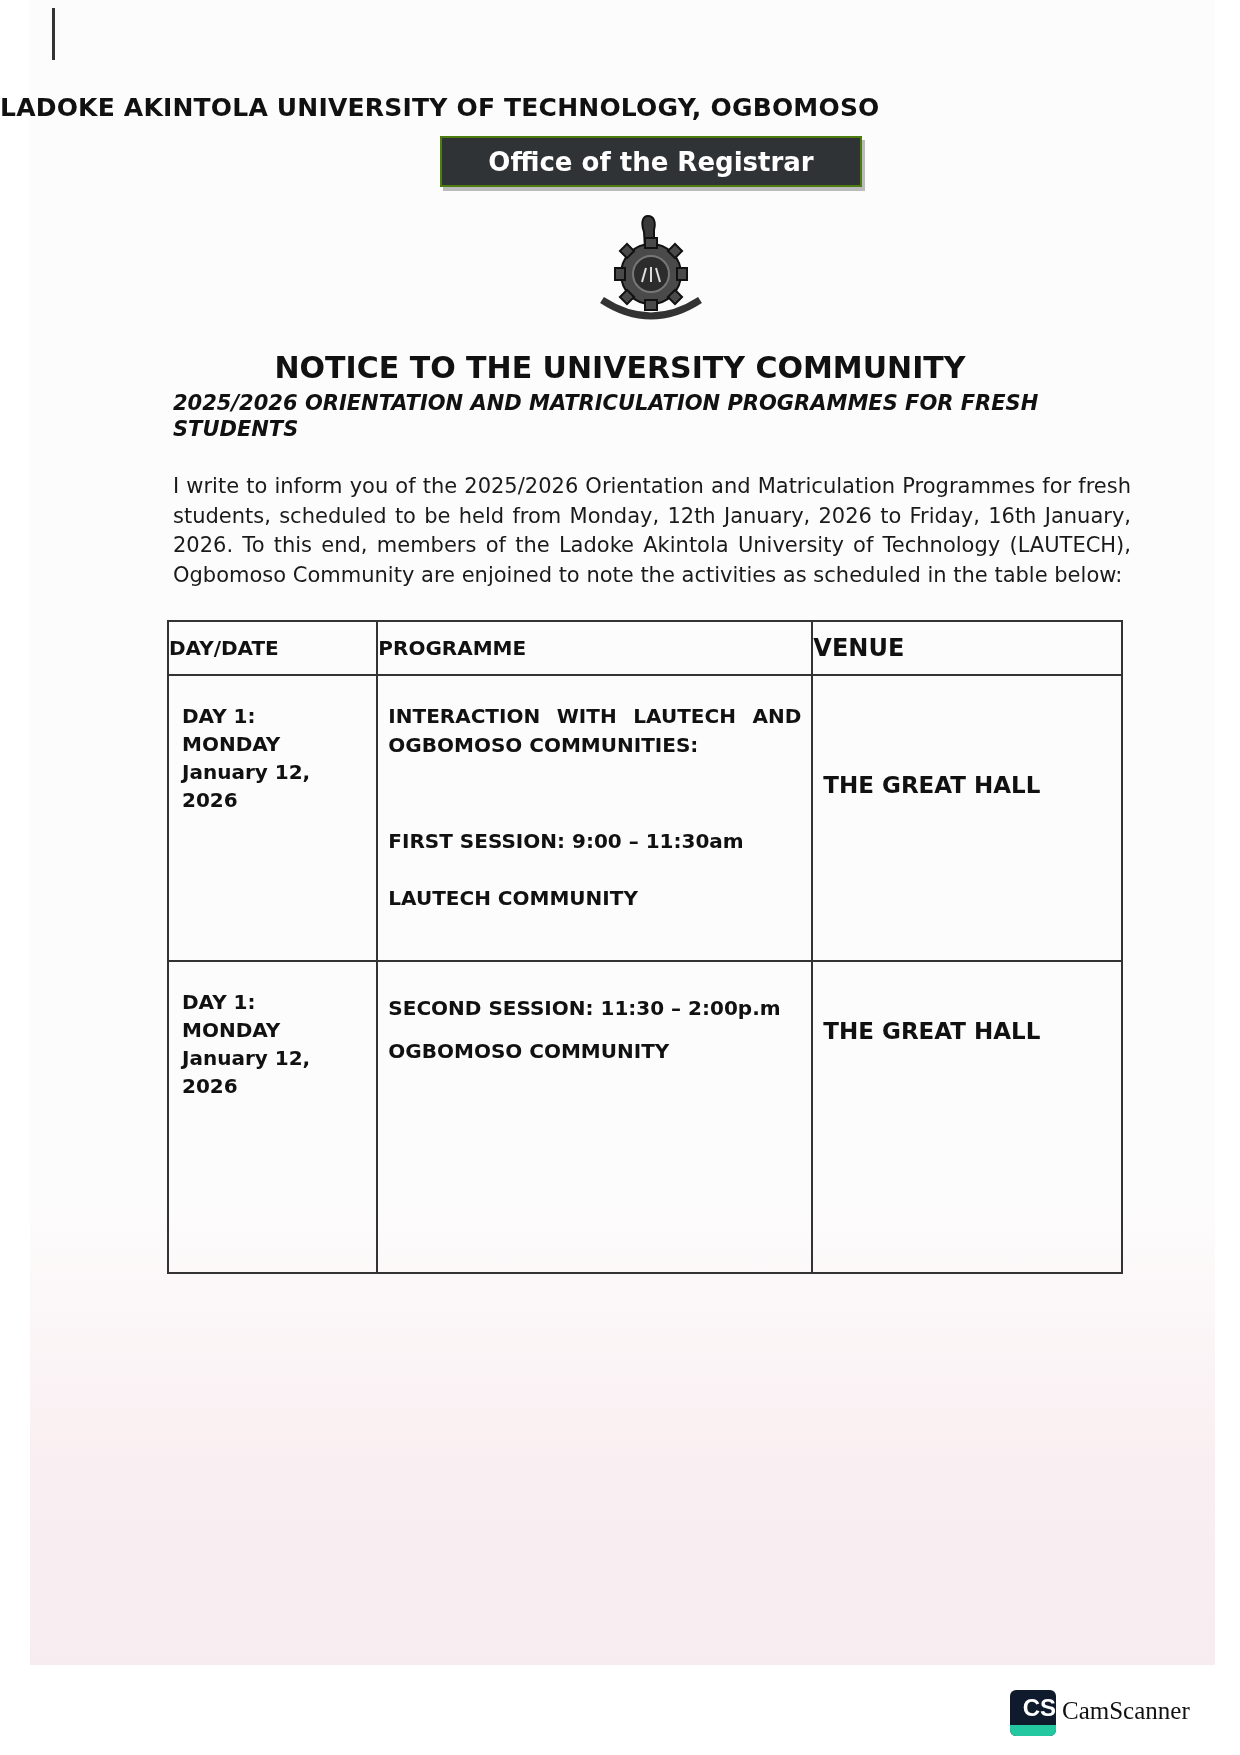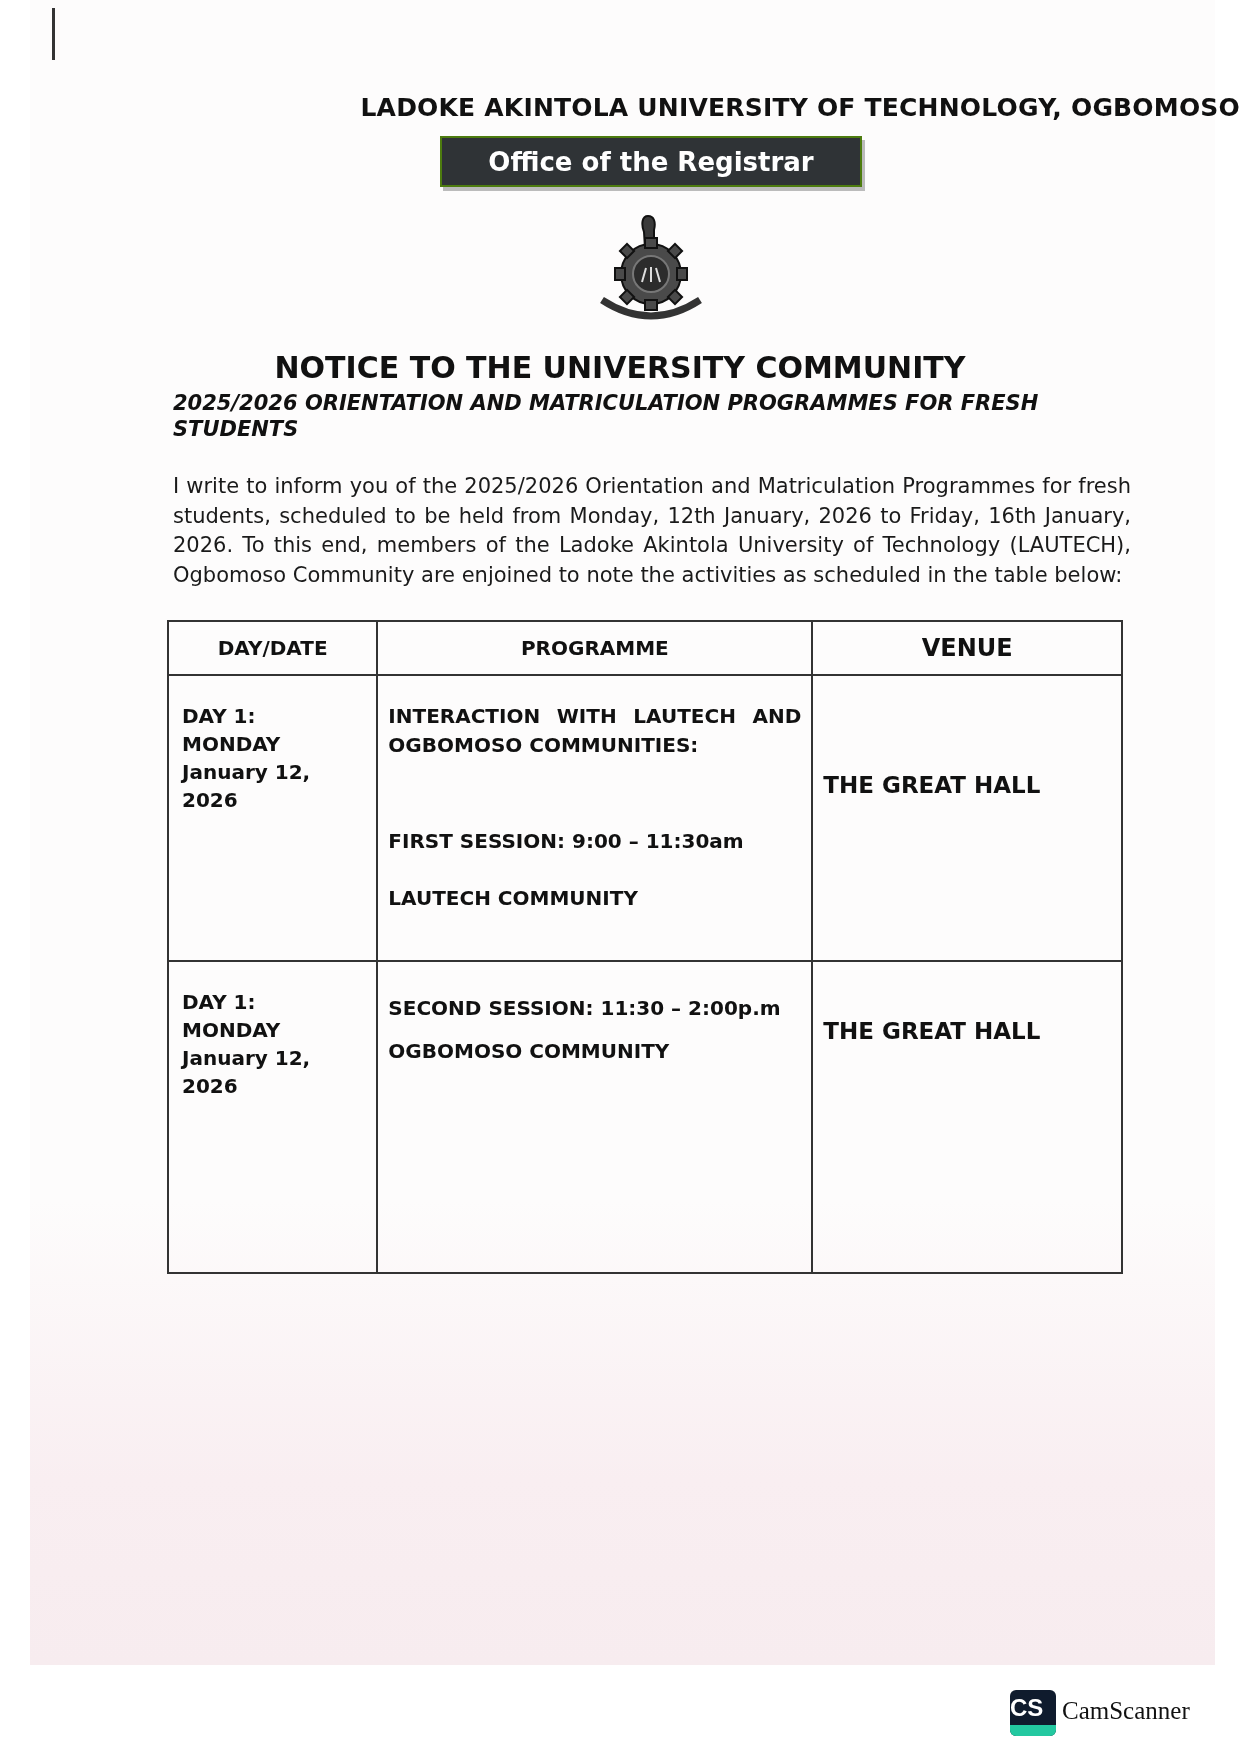--- a/index.html
+++ b/index.html
@@ -15,21 +15,21 @@
   }
   .page-tint {
     position: absolute; left: 30px; top: 1200px; width: 1185px; height: 465px;
     background: linear-gradient(180deg, rgba(252,246,248,0) 0%, #f9eef1 60%, #f7ecef 100%);
   }
   .edge-mark {
     position: absolute; left: 52px; top: 8px; width: 3px; height: 52px;
     background: #333;
   }
   .uni-title {
-    position: absolute; left: 0; width: 1240px; top: 93px; text-align: right;
+    position: absolute; left: 0; width: 1240px; top: 93px; text-align: left;
     font-weight: bold; font-size: 25px; letter-spacing: 0.2px; color: #111;
   }
   .registrar-box {
     position: absolute; left: 440px; top: 136px; width: 418px; height: 47px;
     background: #2f3336; color: #fff; border: 2px solid #4d7c0f;
     box-shadow: 3px 4px 0 #bbb;
     display: flex; align-items: center; justify-content: center;
     font-weight: bold; font-size: 26px;
   }
   .logo { position: absolute; left: 596px; top: 212px; width: 110px; height: 112px; }
@@ -45,38 +45,38 @@
     position: absolute; left: 173px; top: 472px; width: 958px;
     font-size: 21px; line-height: 29.5px; text-align: justify; color: #1a1a1a;
   }
   table.schedule {
     position: absolute; left: 167px; top: 620px; width: 956px;
     border-collapse: collapse; font-weight: bold;
   }
   table.schedule td, table.schedule th {
     border: 2px solid #333; vertical-align: top; padding: 0;
   }
-  th { font-size: 20px; height: 52px; vertical-align: middle !important; text-align: center; }
+  th { font-size: 20px; height: 52px; vertical-align: middle !important; text-align: left; }
   th.venue-h { font-size: 24px; }
   .col1 { width: 190px; }
   .col2 { width: 397px; }
   .col3 { width: 282px; }
   .cell-date { padding: 26px 12px 0 13px !important; font-size: 20px; line-height: 28px; }
   .cell-prog { padding: 0 10px 0 10px !important; font-size: 20px; line-height: 29px; }
   .cell-venue { padding: 8px 10px !important; font-size: 23px; }
   .prog-head { display: flex; justify-content: space-between; margin-top: 26px; }
   .r1 { height: 286px; }
   .r2 { height: 312px; }
   .r3 { height: 112px; }
   .cam-logo {
     position: absolute; left: 1010px; top: 1690px; width: 46px; height: 46px;
     border-radius: 6px; overflow: hidden; background: #0f1b2d;
   }
   .cam-logo .cs {
-    color: #fff; font-weight: bold; font-size: 24px; text-align: left;
+    color: #fff; font-weight: bold; font-size: 24px; text-align: right;
     line-height: 36px; height: 36px; font-family: "Liberation Sans", sans-serif;
   }
   .cam-logo .band { position: absolute; bottom: 0; left: 0; right: 0; height: 11px; background: #23c8a0; }
   .cam-text {
     position: absolute; left: 1062px; top: 1697px;
     font-family: "Liberation Serif", serif; font-size: 25px; color: #111;
   }
 </style>
 </head>
 <body>

